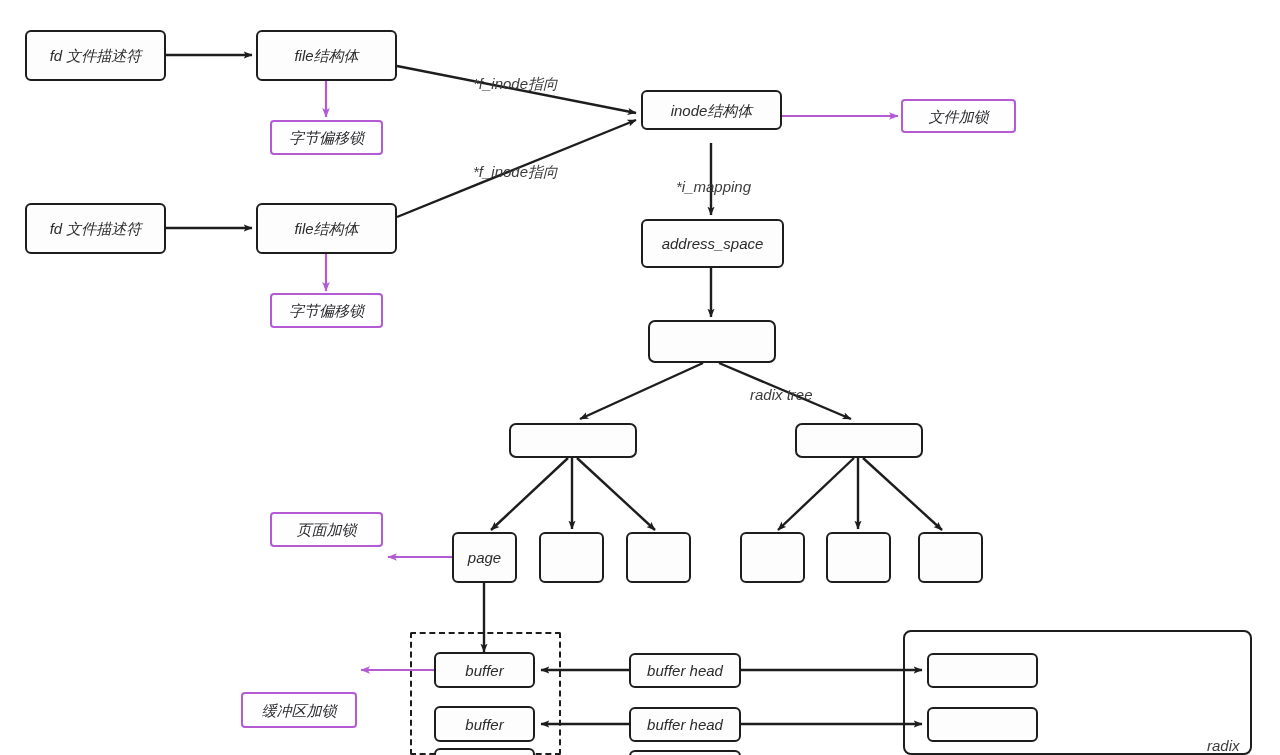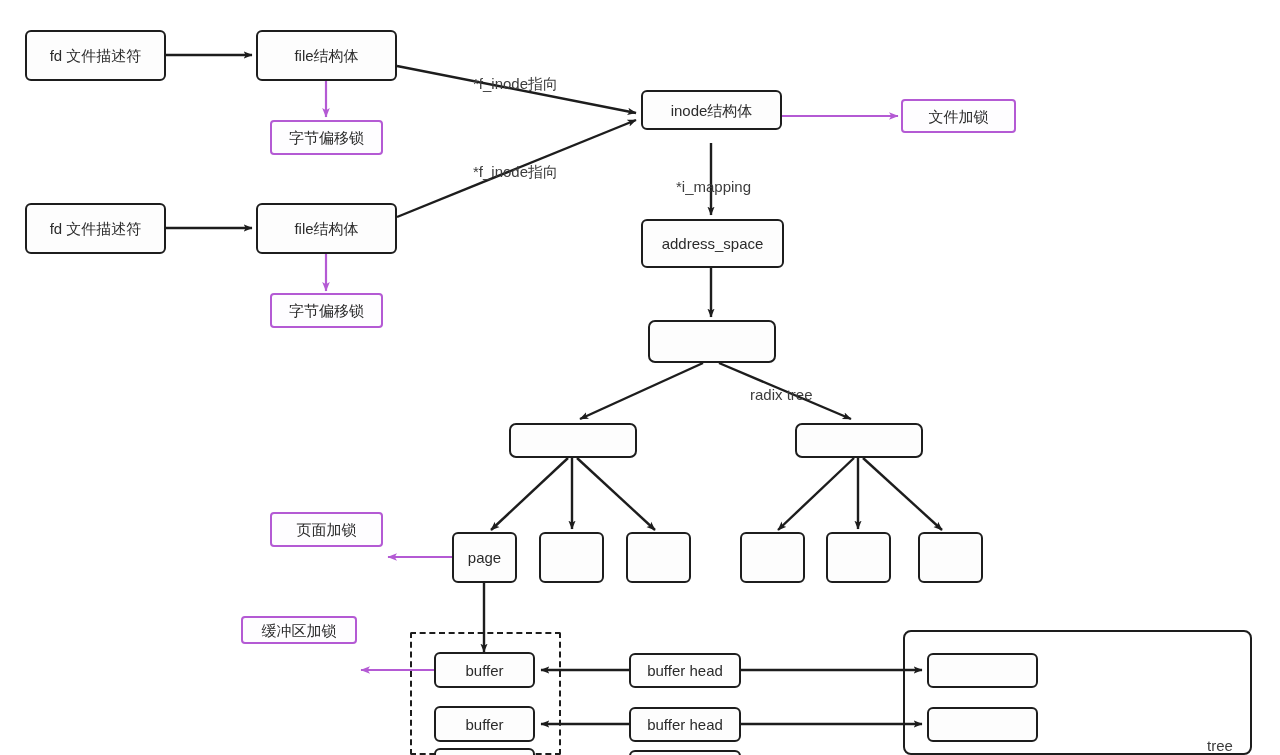--- a/index.html
+++ b/index.html
@@ -9,20 +9,21 @@
   }
   body {
     font-family: "Liberation Sans", "DejaVu Sans", sans-serif;
   }
   #canvas {
     position: relative;
     width: 1280px;
     height: 755px;
     background: #ffffff;
     overflow: hidden;
+    font-style: italic;
   }
   #svg-layer {
     position: absolute;
     left: 0;
     top: 0;
     width: 1280px;
     height: 755px;
   }
   .node {
     position: absolute;
@@ -209,21 +210,21 @@
   <div class="node" style="left:918px; top:532px; width:65px; height:51px;">
     <span></span>
   </div>
 
   <div class="node lock" style="left:270px; top:512px; width:113px; height:35px;">
     <span>页面加锁</span>
   </div>
 
   <div class="node dashed" style="left:410px; top:632px; width:151px; height:123px;"></div>
 
-  <div class="node lock" style="left:241px; top:616px; width:116px; height:28px;">
+  <div class="node lock" style="left:241px; top:692px; width:116px; height:36px;">
     <span>缓冲区加锁</span>
   </div>
 
   <div class="node" style="left:434px; top:652px; width:101px; height:36px;">
     <span>buffer</span>
   </div>
 
   <div class="node" style="left:434px; top:706px; width:101px; height:36px;">
     <span>buffer</span>
   </div>
@@ -255,15 +256,15 @@
   </div>
 
   <div class="edge-label" style="left:473px; top:75px;">*f_inode指向</div>
 
   <div class="edge-label" style="left:473px; top:163px;">*f_inode指向</div>
 
   <div class="edge-label" style="left:665px; top:178px;margin-left:11px;">*i_mapping</div>
 
   <div class="edge-label" style="left:750px; top:386px;">radix tree</div>
 
-  <div class="free-label" style="left:1207px; top:737px; font-size:15px;">tree</div>
+  <div class="free-label" style="left:1207px; top:737px; font-size:15px;">radix</div>
 
 </div>
 
 </body></html>

